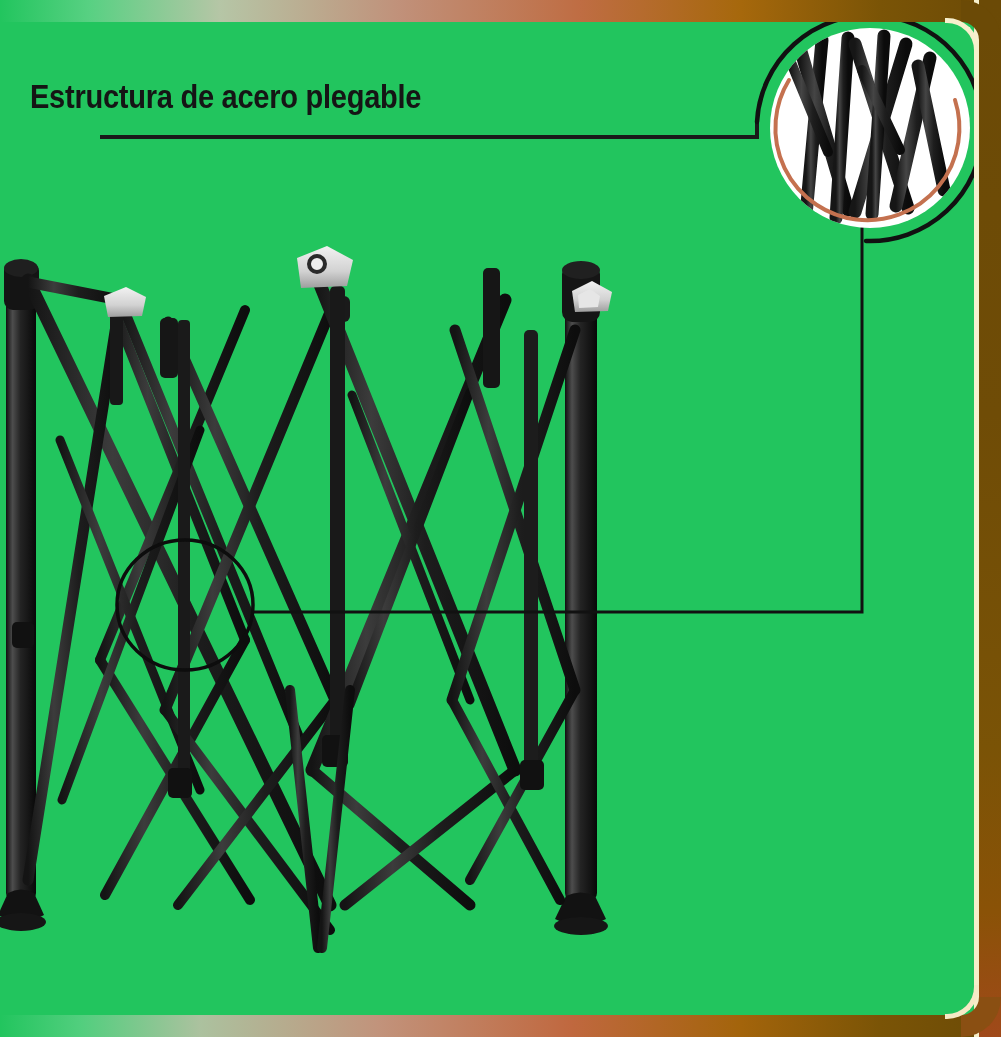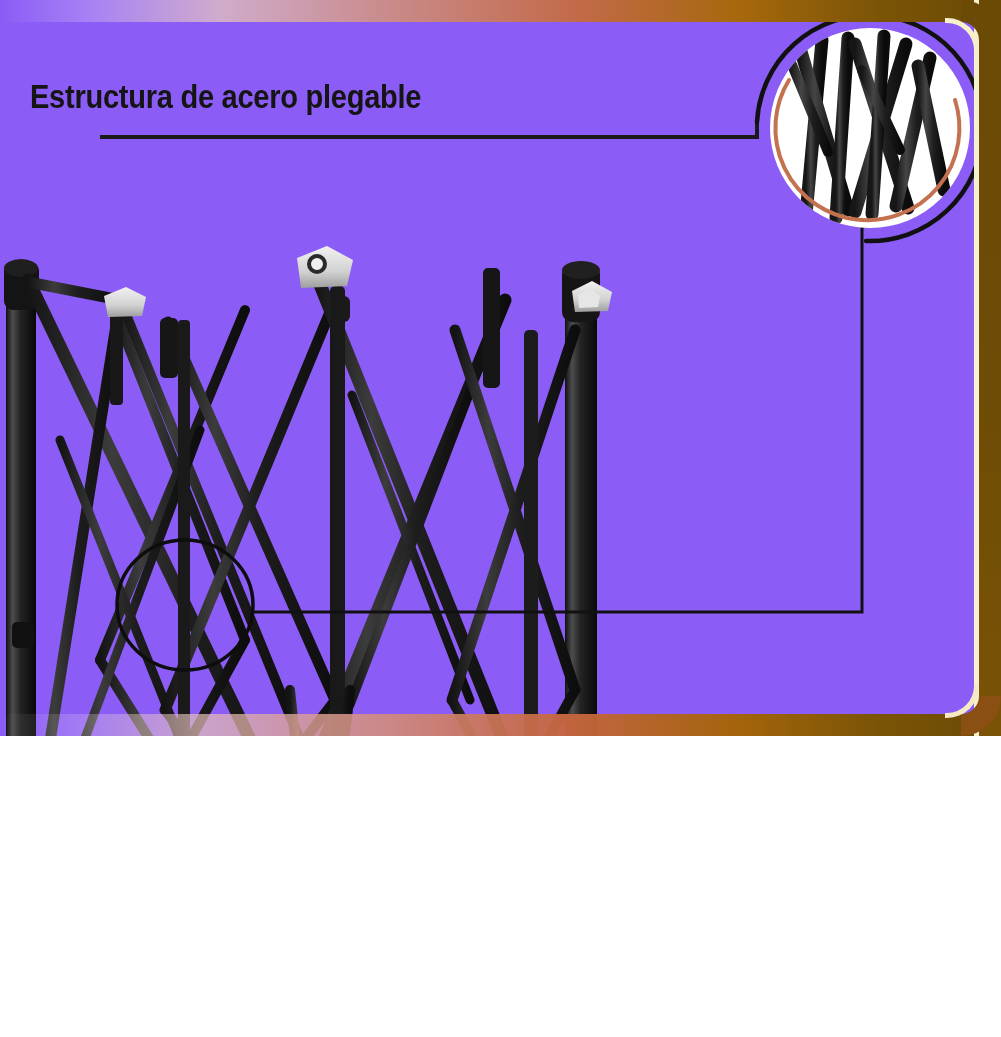--- a/index.html
+++ b/index.html
@@ -1,19 +1,19 @@
 <!DOCTYPE html>
 <html><head>
 <meta charset="utf-8">
 <style>
   html,body{margin:0;padding:0;background:#ffffff;}
   body{width:1001px;height:1037px;overflow:hidden;
        font-family:"Liberation Sans","DejaVu Sans",sans-serif;}
 
-  #page{position:relative;width:1001px;height:736px;background:#8b5cf6;overflow:hidden;}
+  #page{position:relative;width:1001px;height:1037px;background:#22c55e;overflow:hidden;}
 
   
   .frame-top{position:absolute;left:0;top:0;width:1001px;height:22px;
       background:linear-gradient(90deg,
         rgba(255,255,255,0) 0%,
         rgba(250,243,240,0.25) 9%,
         rgba(231,198,190,0.75) 22%,
         rgba(206,140,124,0.92) 40%,
         rgba(196,106,66,0.97) 58%,
         rgba(166,104,12,1) 74%,

